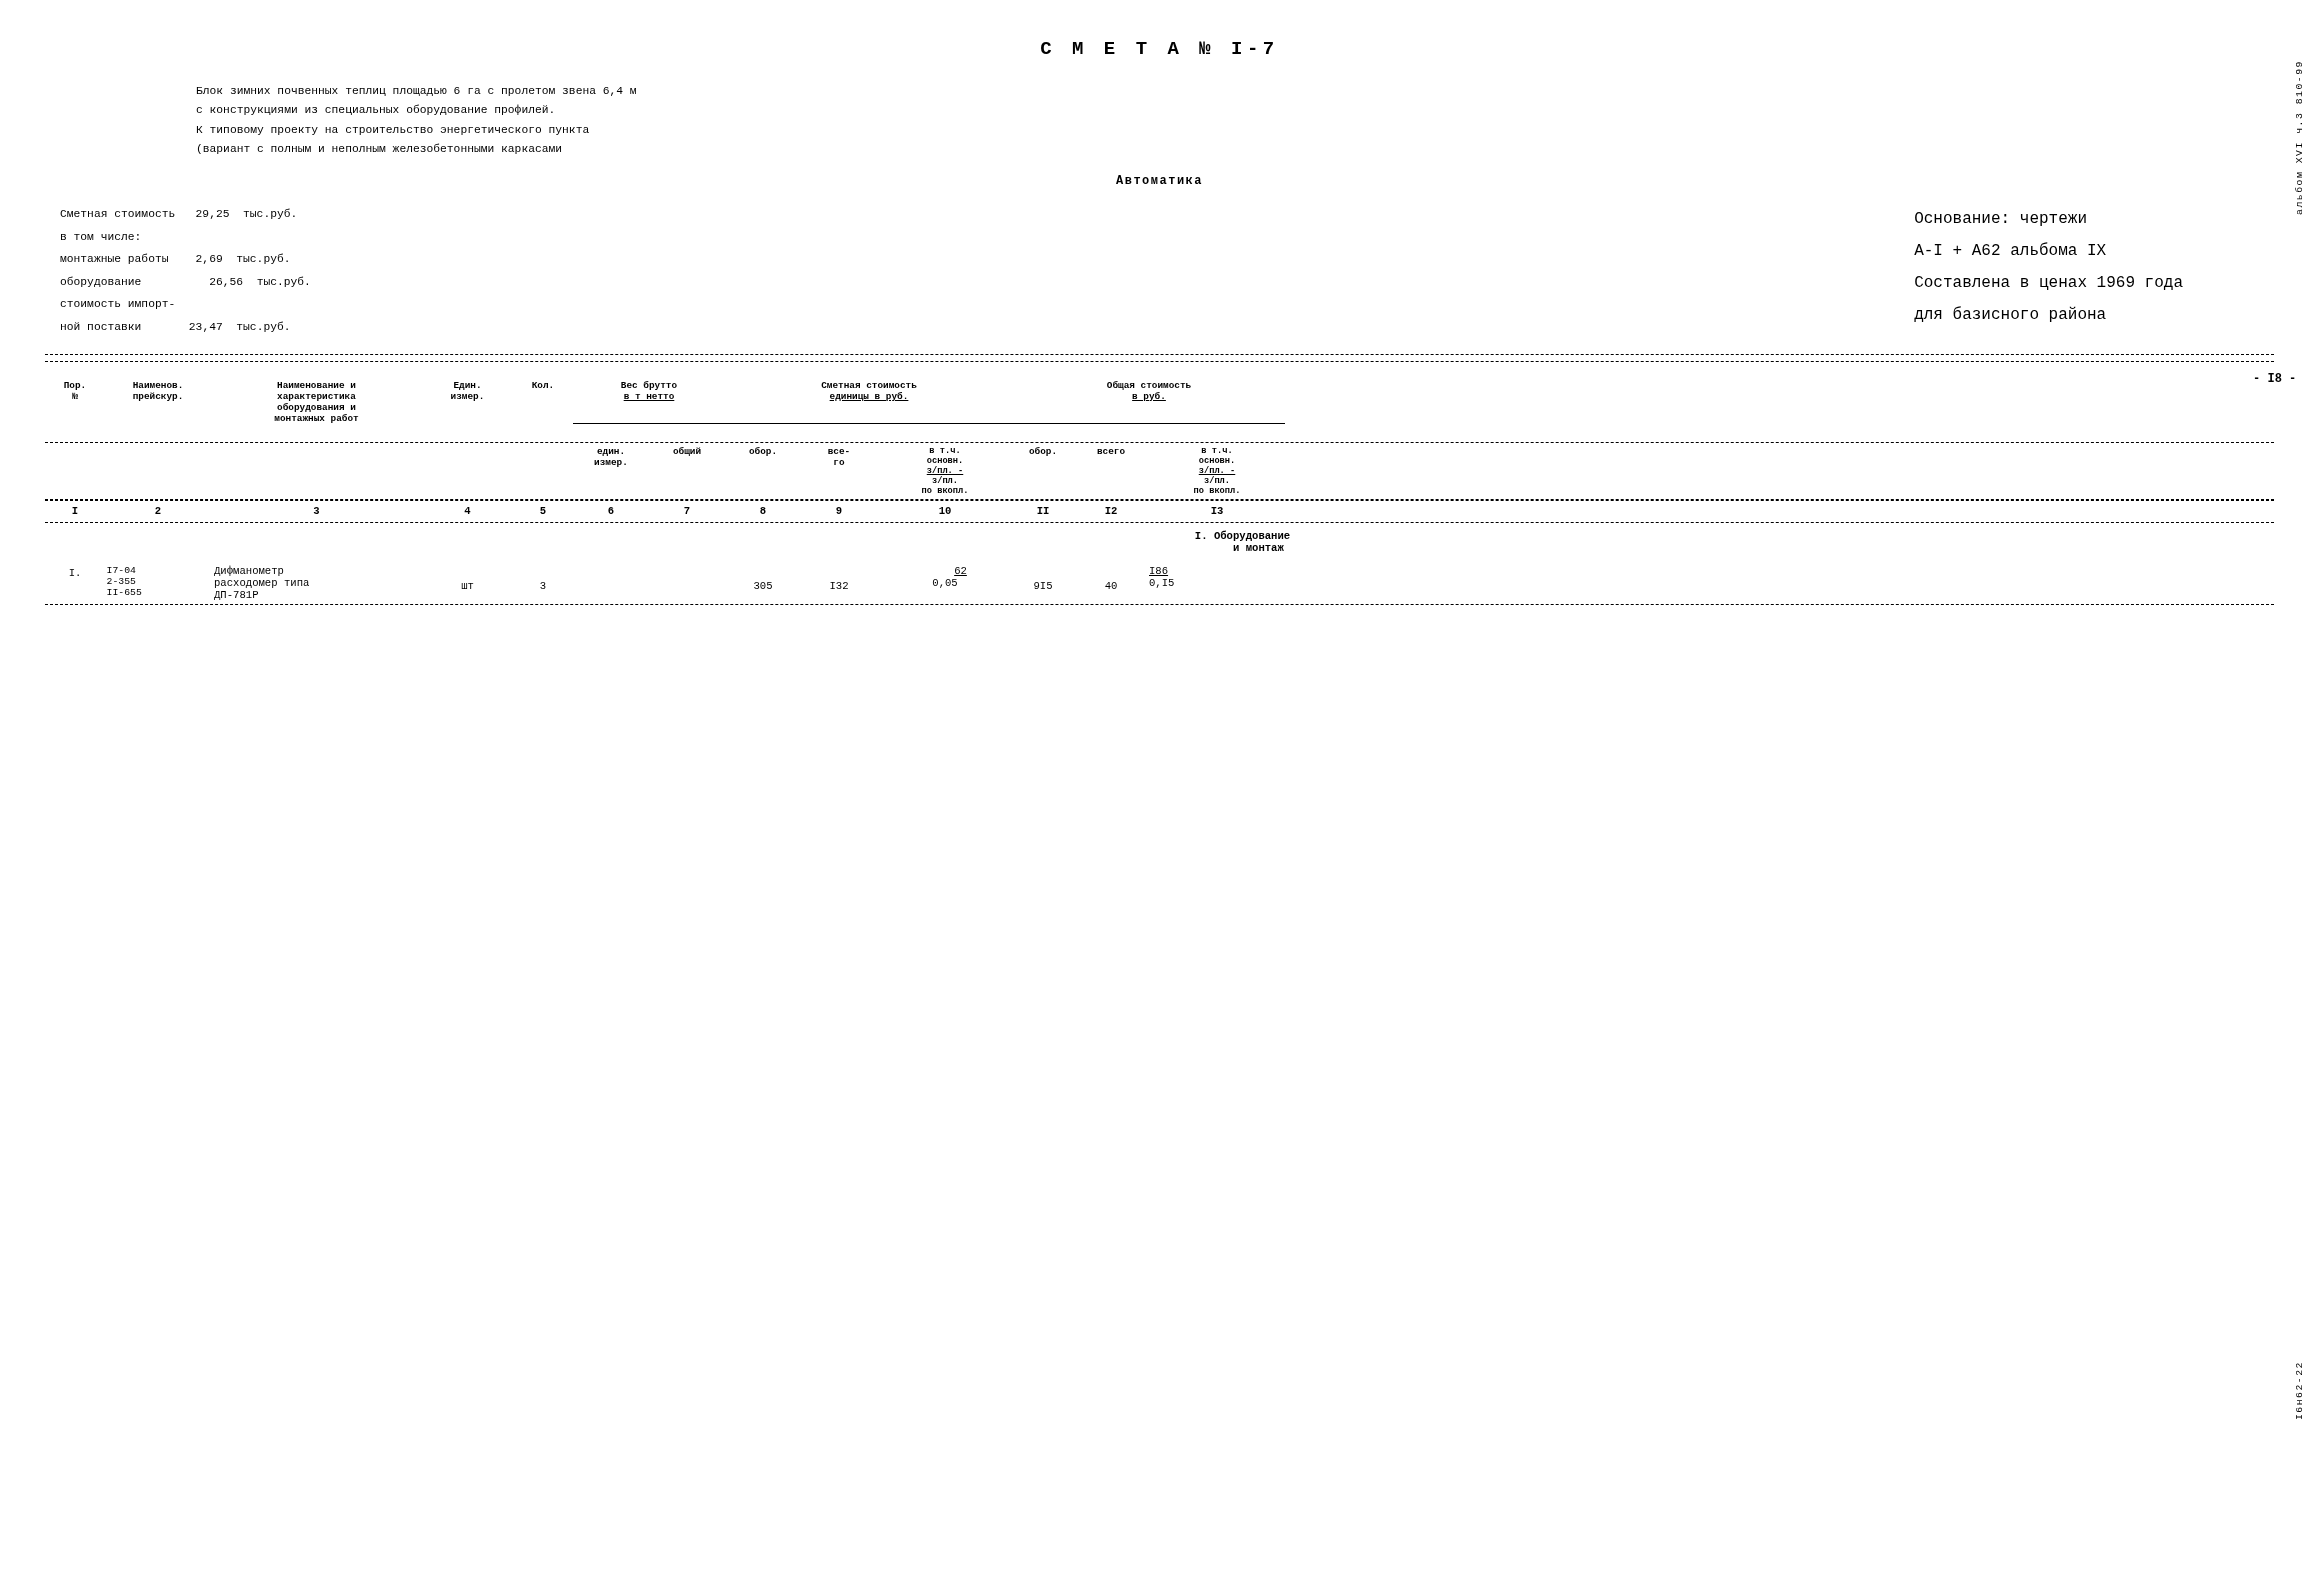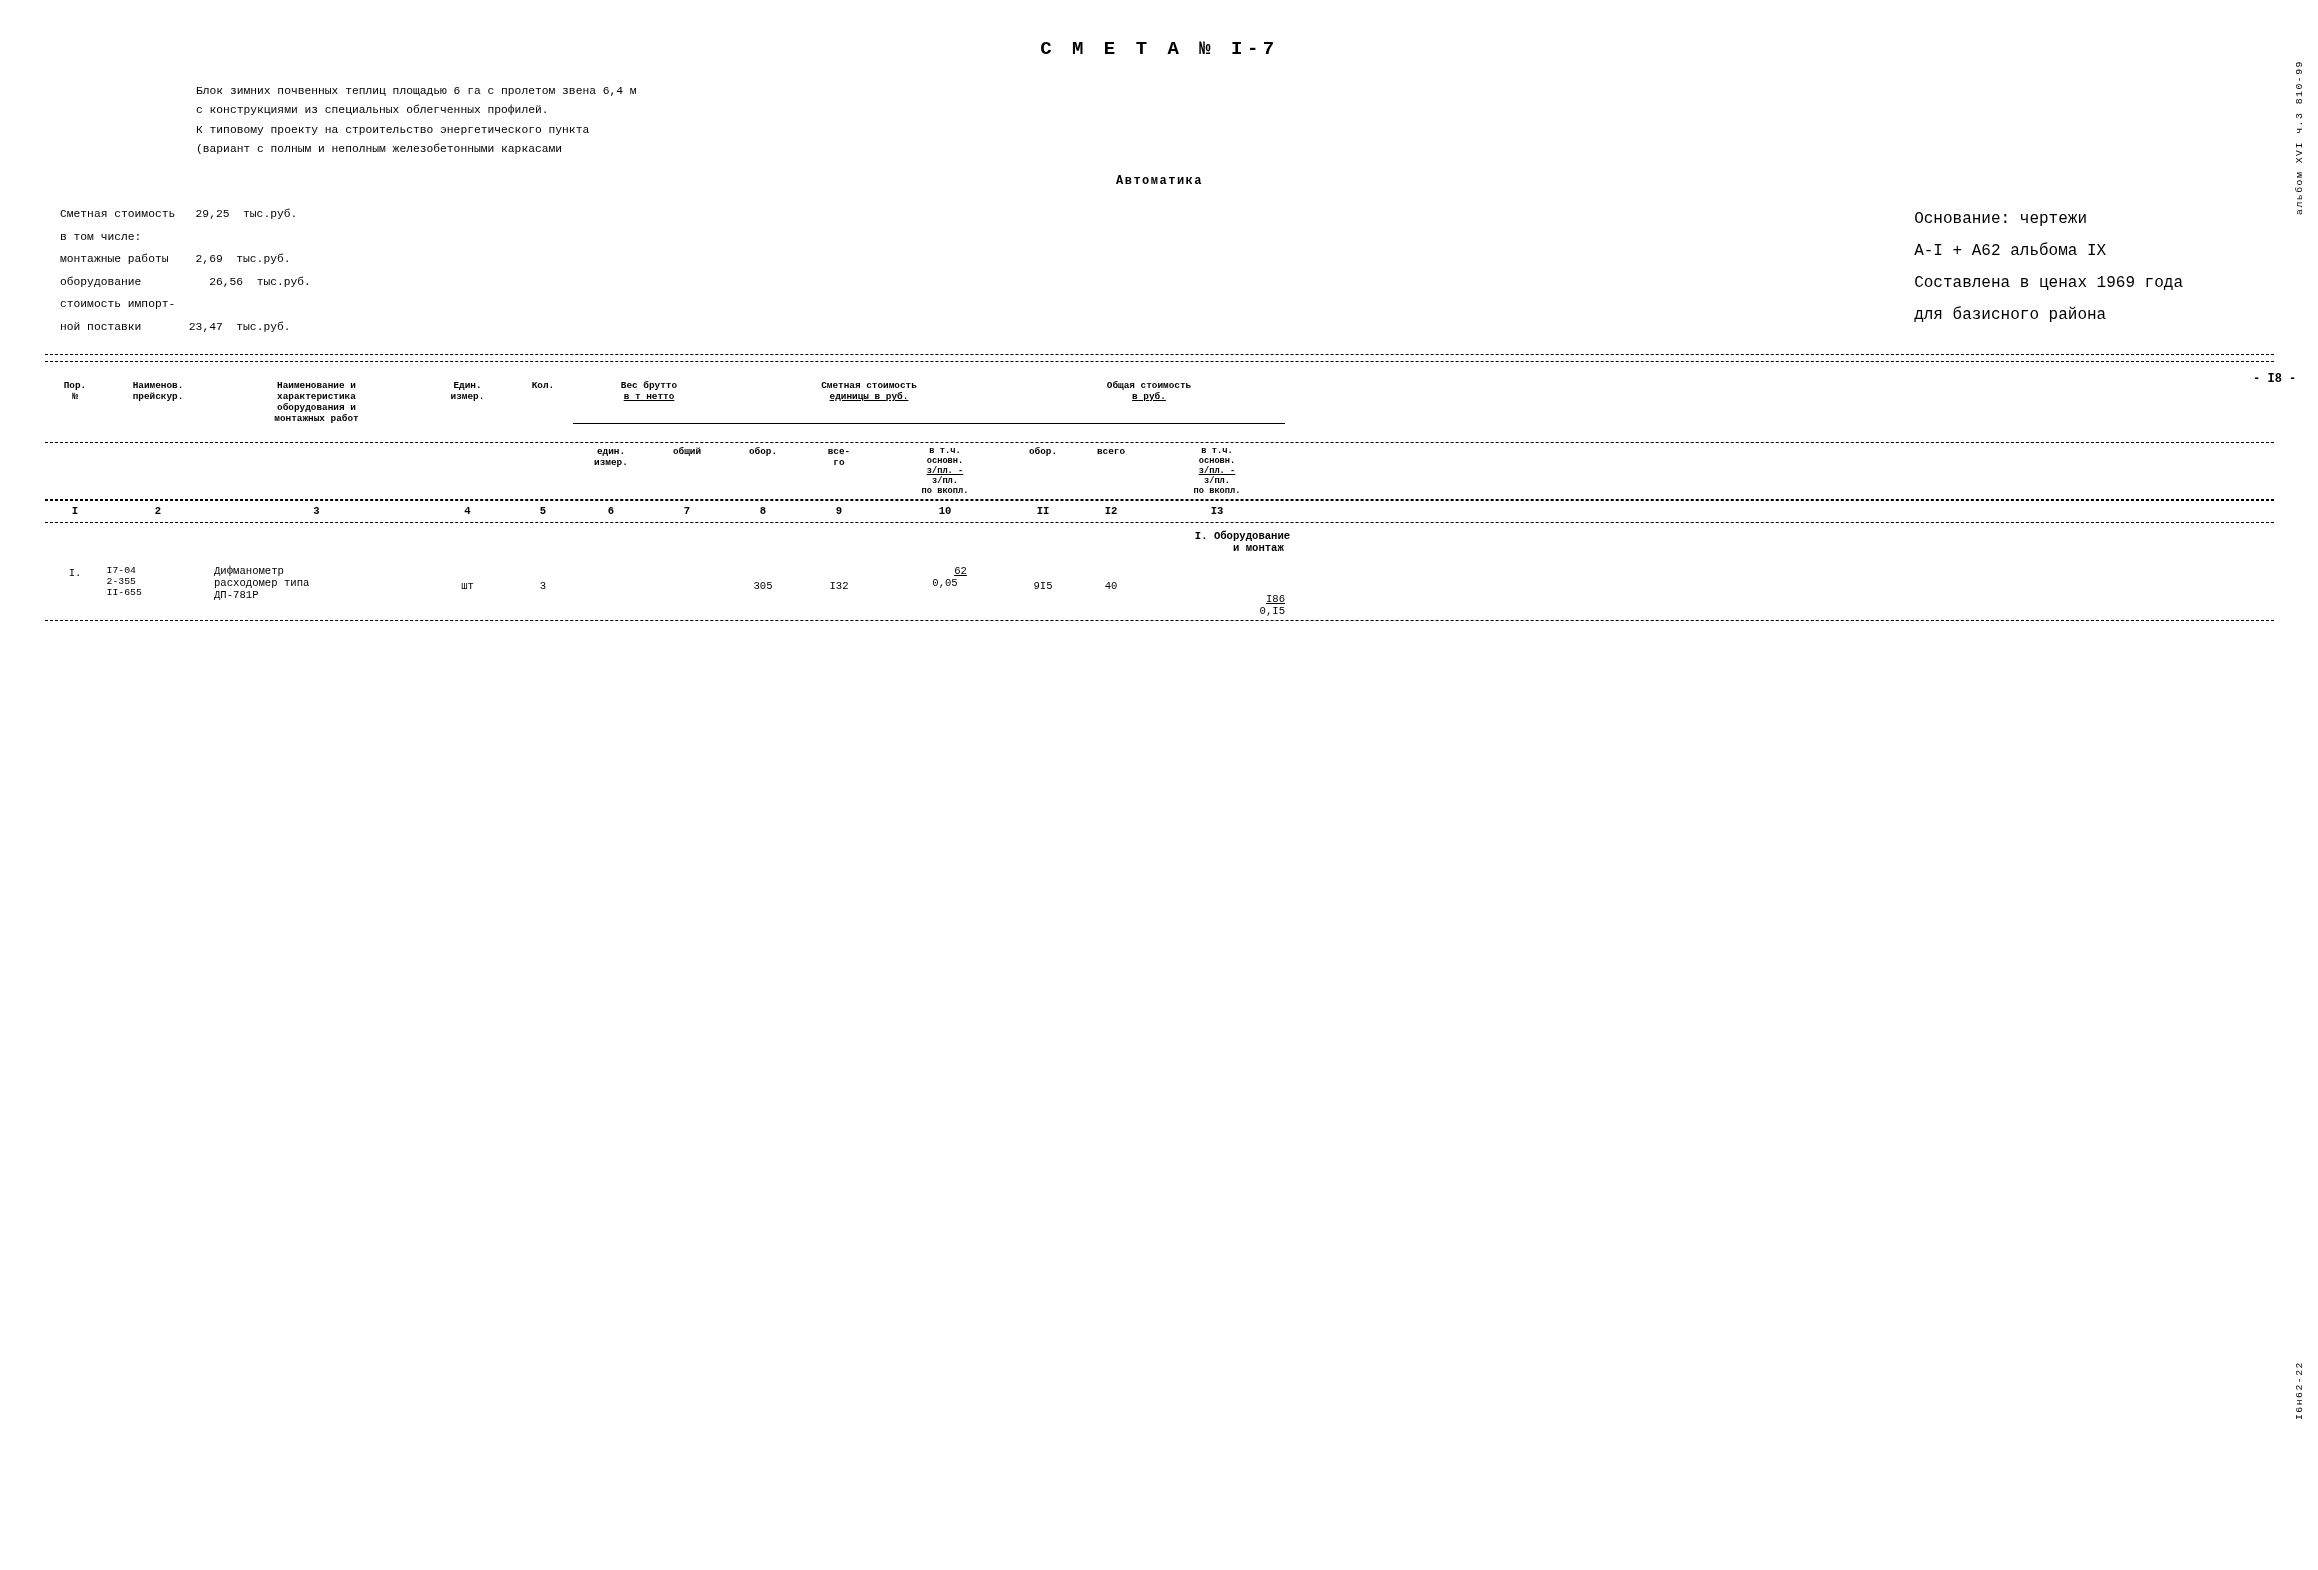--- a/index.html
+++ b/index.html
@@ -88,21 +88,21 @@
       text-align: center;
     }
   </style>
 </head>
 <body>
 
 <div class="page-title">С М Е Т А  №  I-7</div>
 
 <div class="description-block">
   <div>Блок зимних почвенных теплиц площадью 6 га с пролетом звена 6,4 м</div>
-  <div>с конструкциями из специальных облегченных профилей.</div>
+  <div>с конструкциями из специальных оборудование профилей.</div>
   <div>К типовому проекту на строительство энергетического пункта</div>
   <div>(вариант с полным и неполным железобетонными каркасами</div>
 </div>
 
 <div class="section-title">Автоматика</div>
 
 <div class="info-section">
   <div class="cost-info">
     <div>
       <span>Сметная стоимость</span>&nbsp;&nbsp;
@@ -194,21 +194,21 @@
     <div style="text-align:center; padding-top: 15px;">3</div>
     <div style="text-align:center;"></div>
     <div style="text-align:center;"></div>
     <div style="text-align:center; padding-top: 15px;">305</div>
     <div style="text-align:center; padding-top: 15px;">I32</div>
     <div style="text-align:center;">
       <span style="text-decoration:underline;margin-left:31px;">62</span><br>0,05
     </div>
     <div style="text-align:center; padding-top: 15px;">9I5</div>
     <div style="text-align:center; padding-top: 15px;">40</div>
-    <div style="text-align:right;margin-top:28px;">
+    <div style="text-align:left;">
       <span style="text-decoration:underline;">I86</span><br>0,I5
     </div>
   </div>
 
 </div>
 
 <div class="vertical-text-album">альбом XVI ч.3  810-99</div>
 
 <div class="page-marker">- I8 -</div>
 

